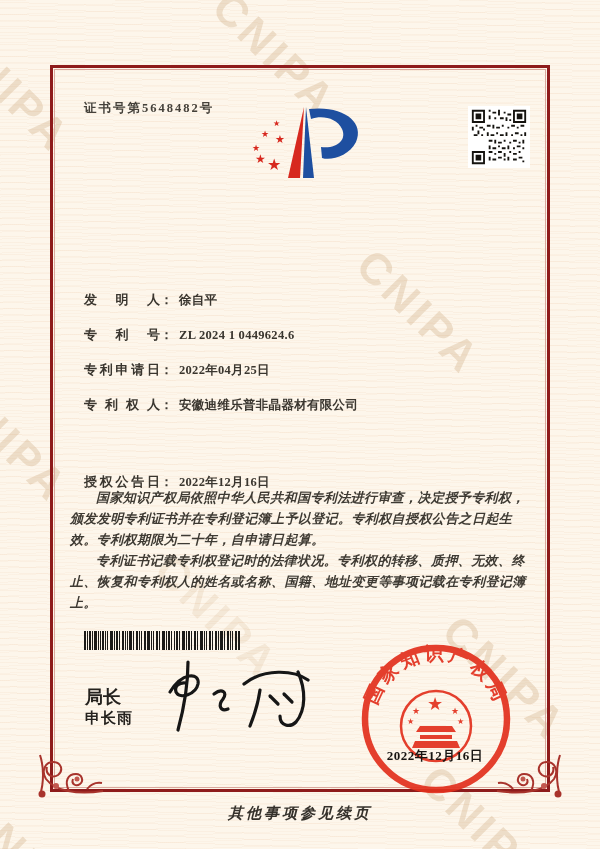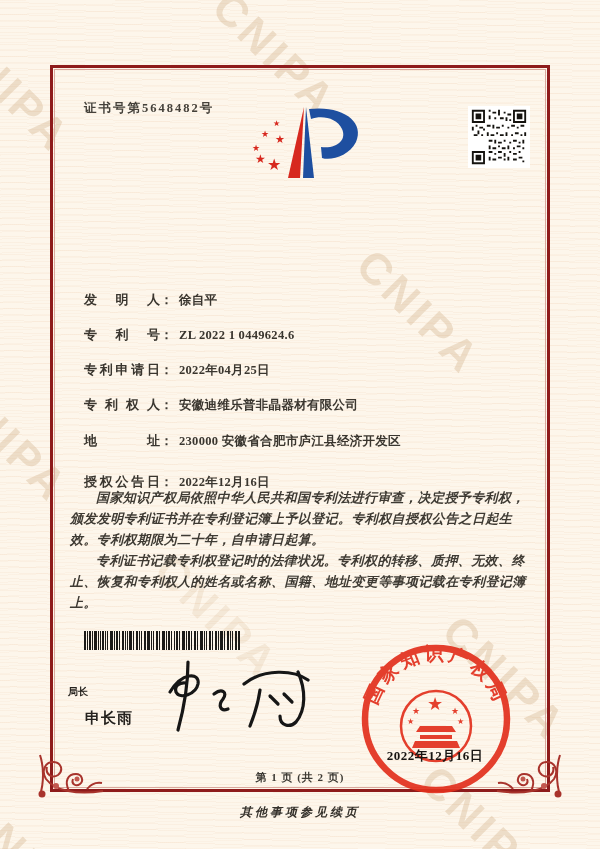--- a/index.html
+++ b/index.html
@@ -42,34 +42,34 @@
   .flabel::after{content:"";display:inline-block;width:100%;}
   .fcolon{margin:0 6px 0 0;}
   .fvalue{font-size:12.5px;letter-spacing:0.3px;}
   .pair2{position:absolute;left:221px;top:0;white-space:nowrap;}
   .paras{position:absolute;left:70px;top:487px;width:464px;z-index:2;}
   .paras p{
     margin:0;font-size:13px;line-height:21px;text-indent:2em;
     color:#3e3a33;font-style:italic;font-weight:600;letter-spacing:0.4px;
   }
   .barcode{position:absolute;left:84px;top:631px;z-index:2;}
-  .signer-title{position:absolute;left:68px;top:685px;z-index:2;
-    font-family:"Liberation Sans","DejaVu Sans",sans-serif;font-size:10px;font-weight:700;color:#25221e;}
+  .signer-title{position:absolute;left:85px;top:685px;z-index:2;
+    font-family:"Liberation Sans","DejaVu Sans",sans-serif;font-size:18px;font-weight:700;color:#25221e;}
   .signer-name{position:absolute;left:85px;top:709px;z-index:2;
     font-family:"Liberation Sans","DejaVu Sans",sans-serif;font-size:15px;font-weight:700;color:#25221e;letter-spacing:1px;}
   .signature{position:absolute;left:148px;top:656px;z-index:2;}
   .seal{position:absolute;left:357px;top:640px;z-index:2;}
   .seal-date{
     position:absolute;left:360px;top:747px;width:150px;text-align:center;z-index:3;
     font-size:13px;font-weight:700;color:#181512;letter-spacing:0.5px;
   }
   .page-no{position:absolute;left:0;top:770px;width:600px;text-align:center;z-index:2;
     font-size:11px;font-weight:600;color:#3d3a34;letter-spacing:1px;}
   .cont-note{position:absolute;left:0;top:804px;width:600px;text-align:center;z-index:2;
-    font-size:12px;font-weight:700;font-style:italic;color:#35312b;letter-spacing:3px;}
+    font-size:15px;font-weight:700;font-style:italic;color:#35312b;letter-spacing:3px;}
   .orn{position:absolute;z-index:3;}
   .orn-l{left:33px;top:751px;}
   .orn-r{left:495px;top:751px;transform:scaleX(-1);}
 </style>
 </head>
 <body>
 
 <div class="paper">
 
   <div class="wm" style="left:-28px;top:18px;">CNIPA</div>
@@ -112,30 +112,27 @@
       M9,19h1v2h-1z M11,20h2v1h-2z M14,19h1v1h-1z M16,20h2v1h-2z M19,19h1v2h-1z M22,20h1v1h-1z M24,19h2v1h-2z M27,20h1v1h-1z
       M9,22h2v1h-2z M12,23h1v1h-1z M14,22h2v1h-2z M17,23h1v2h-1z M20,22h1v1h-1z M22,23h2v1h-2z M25,22h1v1h-1z
       M9,25h1v2h-1z M11,26h2v1h-2z M14,25h2v1h-2z M17,26h1v1h-1z M19,25h1v2h-1z M22,26h2v1h-2z M25,25h2v1h-2z M27,27h1v1h-1z"></path>
   </svg>
 
 
   <div class="frow" style="top:291px;">
     <span class="flabel">发明人</span><span class="fcolon">：</span><span class="fvalue">徐自平</span>
   </div>
   <div class="frow" style="top:326px;">
-    <span class="flabel">专利号</span><span class="fcolon">：</span><span class="fvalue">ZL 2022 1 0449624.6</span>
+    <span class="flabel">专利号</span><span class="fcolon">：</span><span class="fvalue">ZL 2024 1 0449624.6</span>
   </div>
   <div class="frow" style="top:361px;">
     <span class="flabel">专利申请日</span><span class="fcolon">：</span><span class="fvalue">2022年04月25日</span>
   </div>
   <div class="frow" style="top:396px;">
     <span class="flabel">专利权人</span><span class="fcolon">：</span><span class="fvalue">安徽迪维乐普非晶器材有限公司</span>
-  </div>
-  <div class="frow" style="top:432px;">
-    <span class="flabel">地址</span><span class="fcolon">：</span><span class="fvalue">230000 安徽省合肥市庐江县经济开发区</span>
   </div>
   <div class="frow" style="top:473px;">
     <span>
       <span class="flabel">授权公告日</span><span class="fcolon">：</span><span class="fvalue">2022年12月16日</span>
     </span>
   </div>
 
   <div class="paras">
     <p>国家知识产权局依照中华人民共和国专利法进行审查，决定授予专利权，颁发发明专利证书并在专利登记簿上予以登记。专利权自授权公告之日起生效。专利权期限为二十年，自申请日起算。</p>
     <p>专利证书记载专利权登记时的法律状况。专利权的转移、质押、无效、终止、恢复和专利权人的姓名或名称、国籍、地址变更等事项记载在专利登记簿上。</p>
@@ -201,16 +198,15 @@
       <path d="M70,40 C44,44 22,40 13,28 C8,20 12,11 20,11 C28,11 31,19 25,24 C19,28 12,23 14,16"></path>
       <path d="M36,40 C31,30 35,23 43,23 C49,23 51,30 47,33 C43,36 38,33 40,28"></path>
       <path d="M7,4 C11,16 11,32 7,44"></path>
       <path d="M54,38 C58,33 63,31 69,32"></path>
     </g>
     <circle cx="9" cy="43" r="3.5" fill="#a8332c"></circle>
     <circle cx="23" cy="35" r="3" fill="#c2574e"></circle>
     <circle cx="44" cy="28" r="2.5" fill="#c2574e"></circle>
   </svg>
 
-  <div class="page-no">第 1 页 (共 2 页)</div>
   <div class="cont-note">其他事项参见续页</div>
 
 </div>
 
 </body></html>

